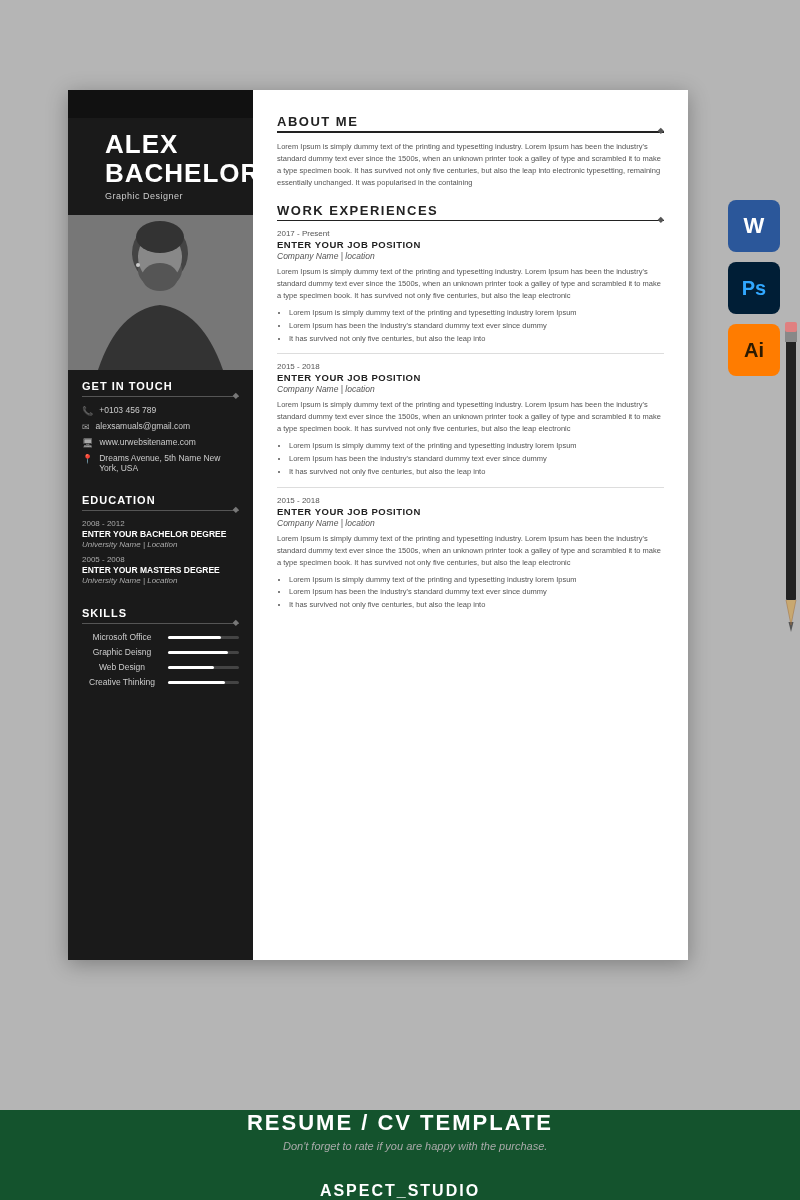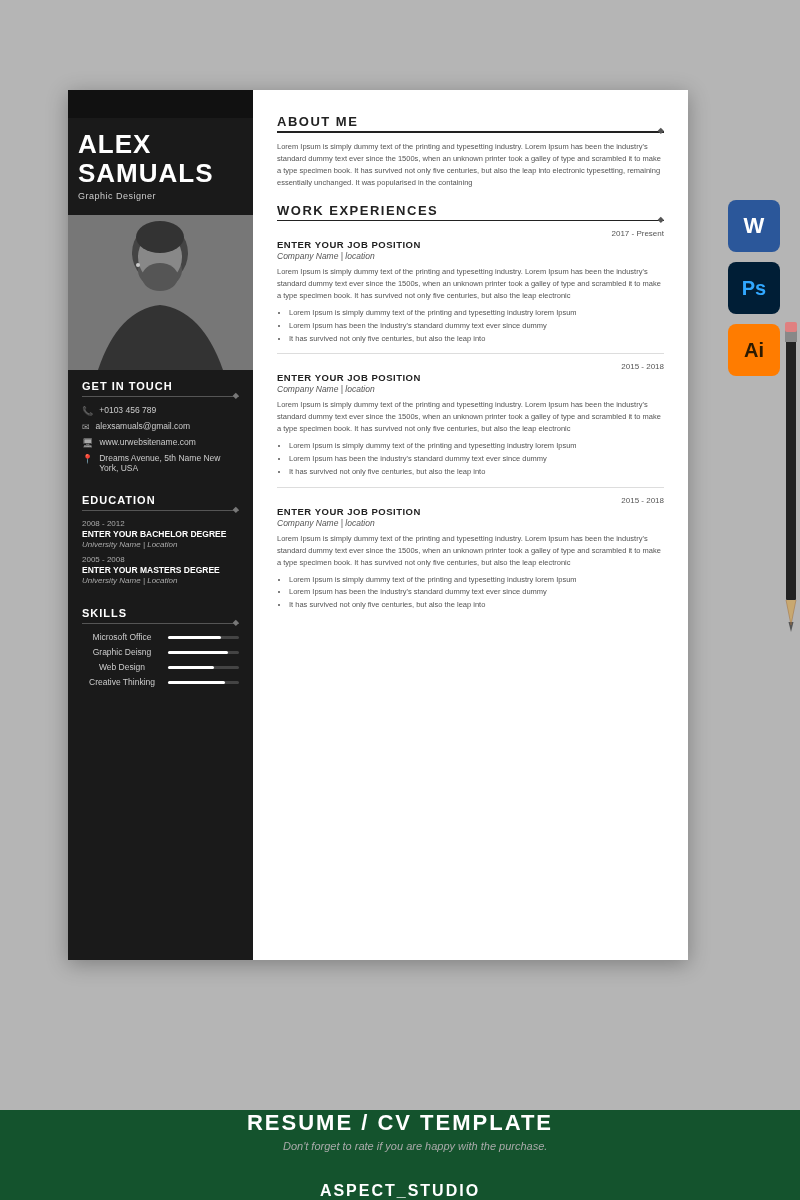--- a/index.html
+++ b/index.html
@@ -42,20 +42,21 @@
     }
 
     .sidebar-top-bar {
       background: #111;
       height: 28px;
       width: 100%;
     }
 
     .sidebar-name-area {
       padding: 12px 14px 8px 10px;
+      margin-left: 27px;
     }
 
     .sidebar-first-name {
       font-size: 26px;
       font-weight: 900;
       color: #fff;
       line-height: 1.1;
       letter-spacing: 1px;
     }
 
@@ -232,21 +233,20 @@
       font-size: 7.5px;
       color: #555;
       line-height: 1.6;
       margin-bottom: 14px;
     }
 
     .job-year {
       font-size: 8px;
       color: #555;
       margin-bottom: 1px;
-      text-align: right;
     }
 
     .job-title {
       font-size: 9.5px;
       font-weight: 900;
       color: #222;
       text-transform: uppercase;
       letter-spacing: 0.5px;
       margin-bottom: 1px;
     }
@@ -363,21 +363,21 @@
 
 <div class="bg"></div>
 
 <div class="resume-card">
 
   <div class="sidebar">
     <div class="sidebar-top-bar"></div>
 
     <div class="sidebar-name-area">
       <div class="sidebar-first-name">ALEX</div>
-      <div class="sidebar-last-name">SAMUALS</div>
+      <div class="sidebar-last-name">BACHELOR</div>
       <div class="sidebar-title">Graphic Designer</div>
     </div>
 
     <div class="sidebar-photo">
       <div class="person-silhouette">
         <svg viewBox="0 0 185 155" xmlns="http://www.w3.org/2000/svg">
           <rect width="185" height="155" fill="#777"></rect>
 
           <ellipse cx="92" cy="38" rx="28" ry="30" fill="#444"></ellipse>
 

